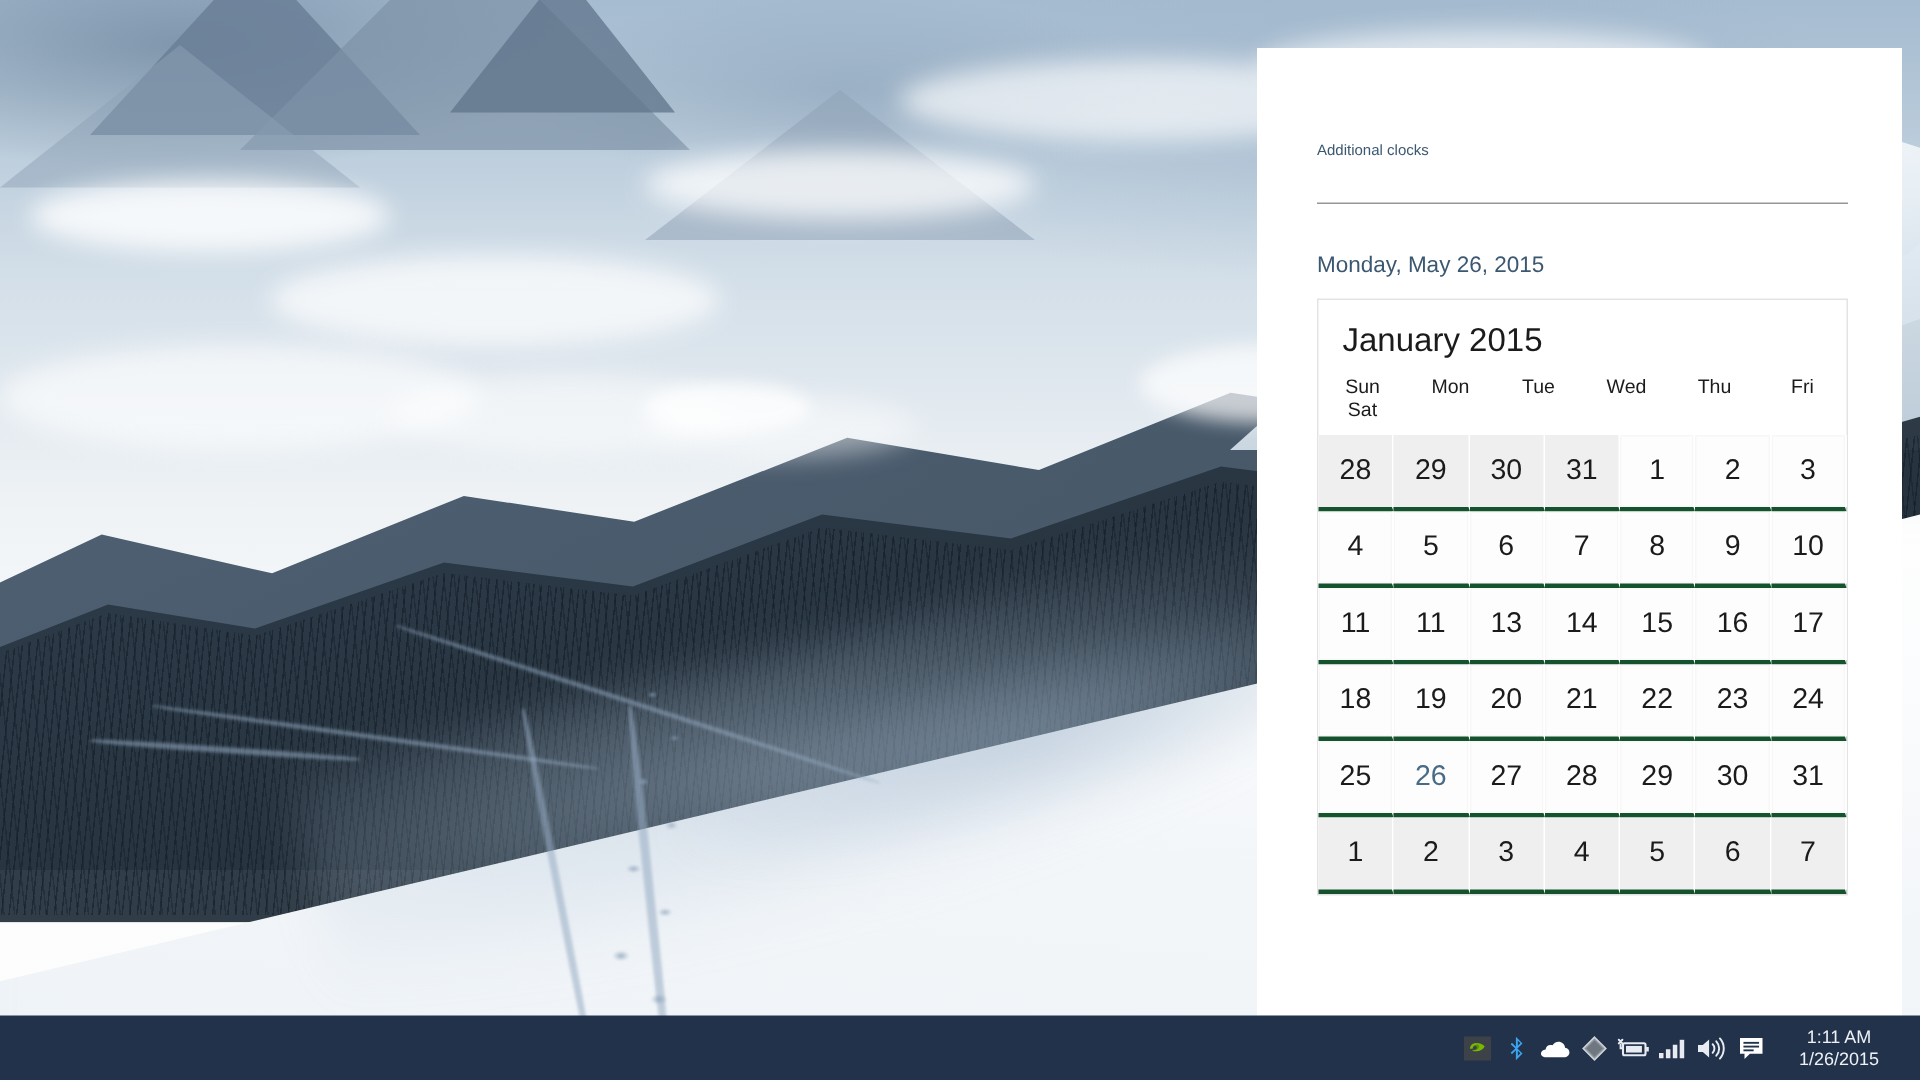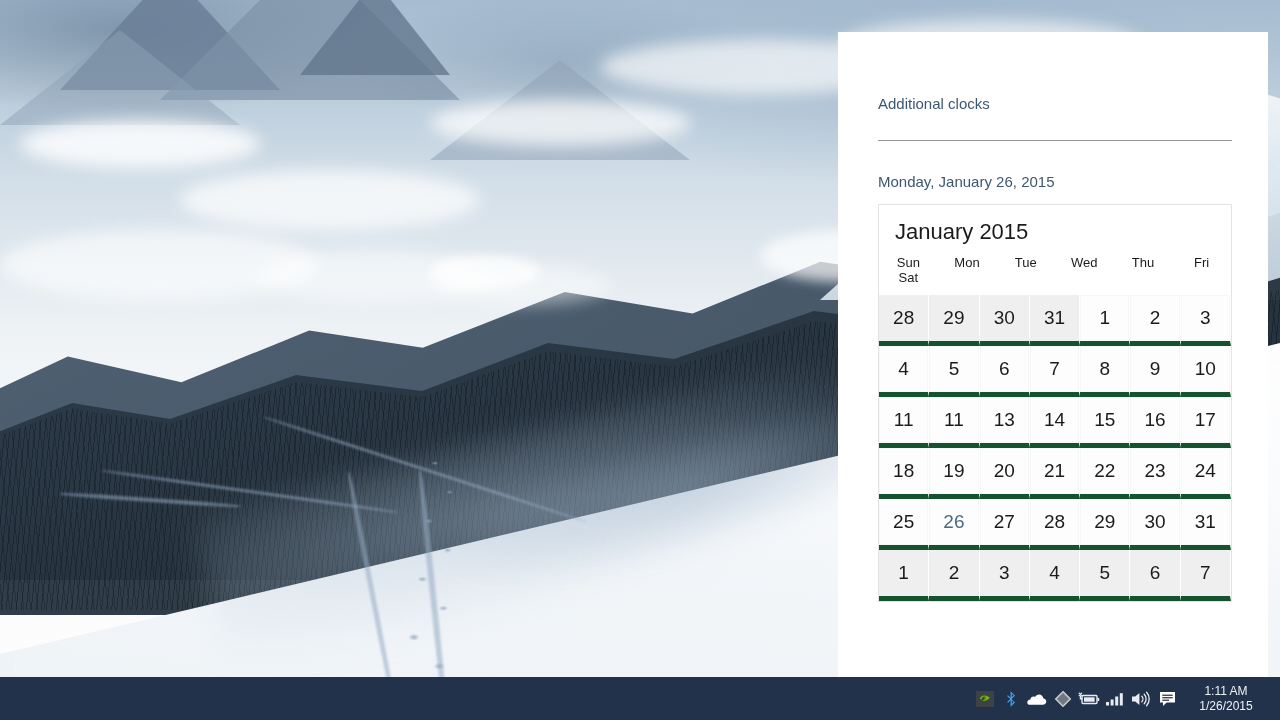--- a/index.html
+++ b/index.html
@@ -204,21 +204,21 @@
     font-size: 30px;
     color: #1b1b1b;
     font-weight: 400;
     letter-spacing: 0.2px;
     margin: 14px 0 0 0;
     line-height: 1;
   }
 
   .additional-clocks {
     display: inline-block;
-    font-size: 15px;
+    font-size: 10px;
     color: #3c5871;
     margin-top: 33px;
     cursor: pointer;
     text-decoration: none;
   }
 
   .flyout-divider {
     height: 1px;
     background: #6a6a6a;
     margin: 27px 0 0 0;
@@ -261,21 +261,21 @@
     grid-auto-rows: 51px;
     background: #ffffff;
   }
   .cal-cell {
     display: flex;
     align-items: center;
     justify-content: center;
     font-size: 19px;
     color: #1b1b1b;
     border-right: 1px solid #ffffff;
-    border-bottom: 5px solid #14532d;
+    border-bottom: 3px solid #14532d;
     background: #fdfdfd;
     cursor: default;
     box-shadow: inset 0 0 0 1px #f7f7f7;
   }
   .cal-cell.other-month {
     background: #efefef;
     box-shadow: inset 0 0 0 1px #efefef;
   }
   .cal-cell.today {
     color: #4a6b86;
@@ -362,21 +362,21 @@
     <div class="track t4"></div>
     <div class="footprints"></div>
   </div>
 
   <div id="clock-flyout">
 
     <a class="additional-clocks">Additional clocks</a>
 
     <div class="flyout-divider"></div>
 
-    <div class="today-date">Monday, January 26, 2015</div>
+    <div class="today-date">Monday, May 26, 2015</div>
 
     <div id="calendar">
       <div class="cal-title">January 2015</div>
       <div class="cal-weekdays" id="cal-weekdays">
           <div>Sun</div>
           <div>Mon</div>
           <div>Tue</div>
           <div>Wed</div>
           <div>Thu</div>
           <div>Fri</div>

